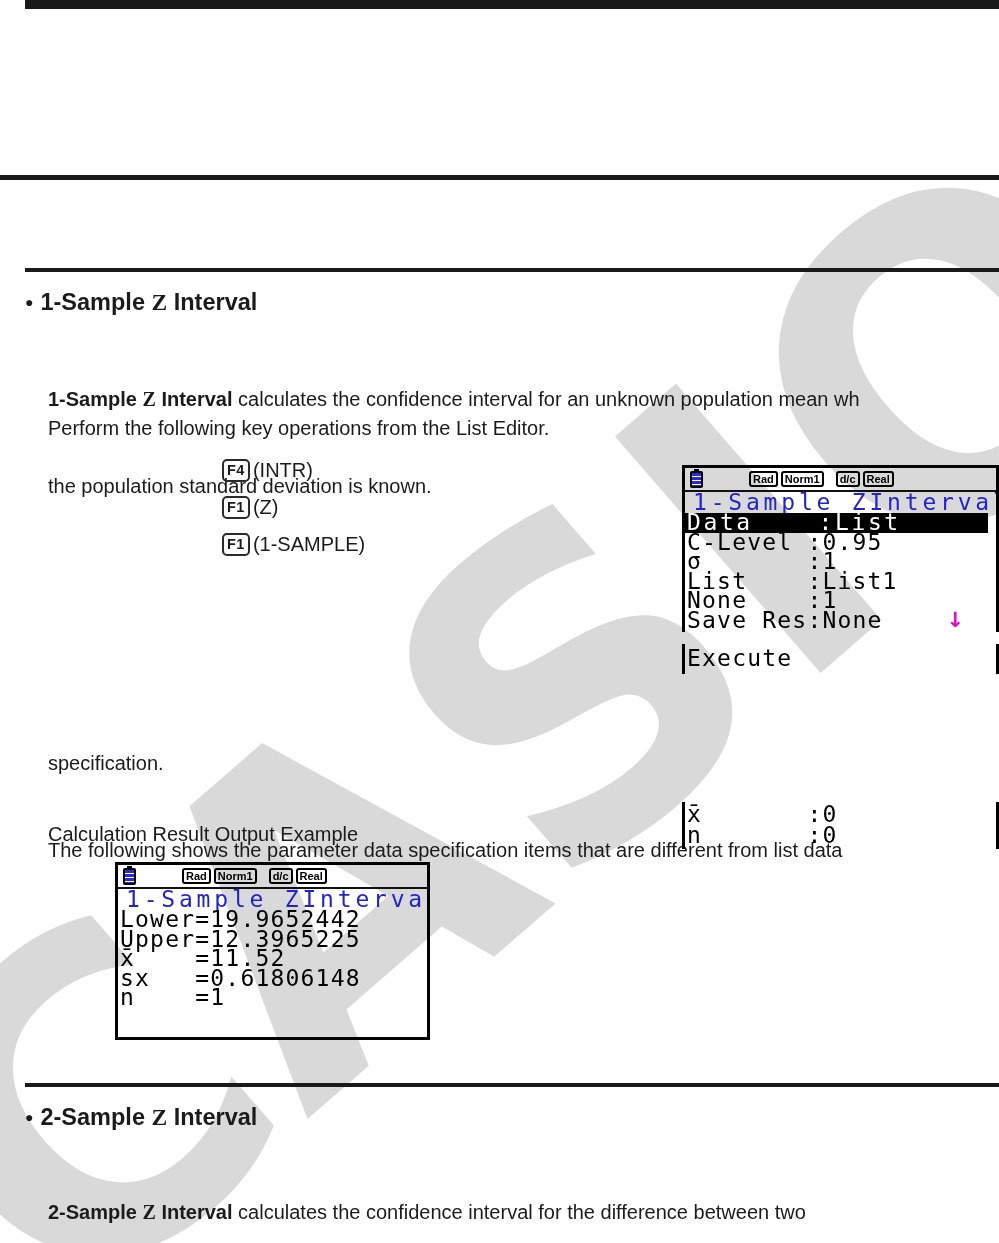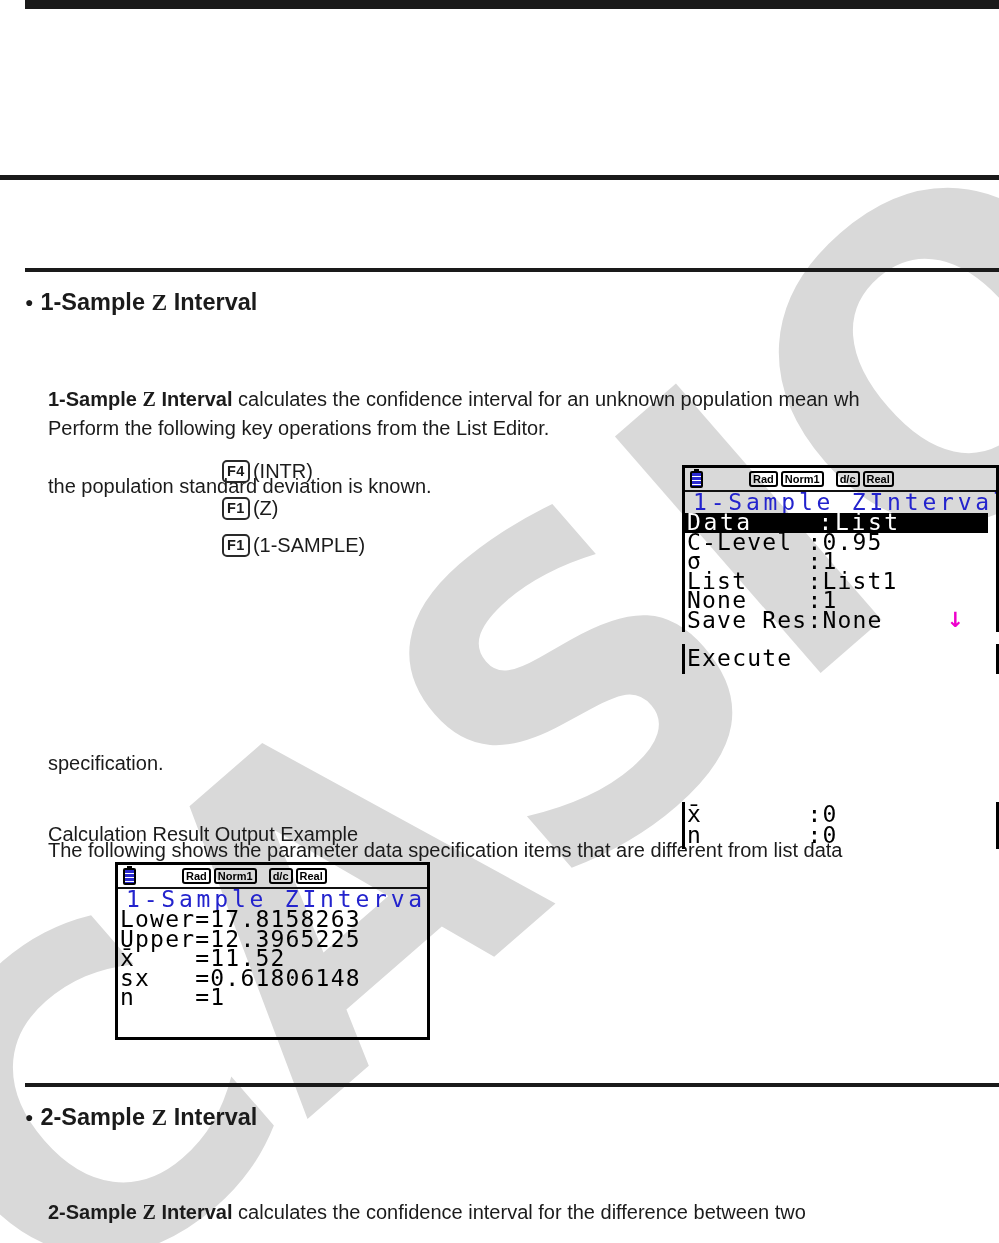--- a/index.html
+++ b/index.html
@@ -22,21 +22,21 @@
   .heading{position:absolute;left:25px;font-size:23.5px;font-weight:bold;white-space:pre;}
   .h1{top:289px;} .h2{top:1104px;}
   .heading .bullet{font-size:14px;vertical-align:3px;margin-right:7px;}
   .serif-z{font-family:"Liberation Serif",serif;}
 
   .para{position:absolute;left:48px;font-size:20px;line-height:29px;white-space:pre;}
   .p-intro1{top:327px;} .p-perform{top:414px;} .p-note{top:691px;}
   .p-caption{top:820px;} .p-intro2{top:1140px;}
 
   .keys{position:absolute;left:222px;top:459px;}
-  .key-row{display:flex;align-items:center;height:24px;margin-bottom:13px;}
+  .key-row{display:flex;height:24px;margin-bottom:13px;}
   .keycap{
     border:2px solid #2a2a2a;border-radius:5px;height:19px;line-height:19px;
     padding:0 3px;font-size:14.5px;font-weight:bold;letter-spacing:.5px;
   }
   .key-label{font-size:20px;margin-left:3px;}
 
   
   .calc{position:absolute;font-family:"DejaVu Sans Mono",monospace;color:#000;}
   .screen1{left:682px;top:465px;width:311px;border:3px solid #000;border-bottom:none;padding-bottom:2px;}
   .screen2{left:115px;top:862px;width:309px;height:172px;border:3px solid #000;}
@@ -148,21 +148,21 @@
 
   <div class="calc screen2">
     <div class="statusbar">
       <span class="battery"></span>
       <span class="badge first">Rad</span>
       <span class="badge">Norm1</span>
       <span class="badge gap">d/c</span>
       <span class="badge">Real</span>
     </div>
     <div class="title">1-Sample ZInterval</div>
-    <div class="row">Lower=17.8158263</div>
+    <div class="row">Lower=19.9652442</div>
     <div class="row">Upper=12.3965225</div>
     <div class="row">x̄    =11.52</div>
     <div class="row">sx   =0.61806148</div>
     <div class="row">n    =1</div>
   </div>
 
   <div class="rule rule2"></div>
 
   <div class="heading h2"><span class="bullet">●</span><span>2-Sample </span><span class="serif-z">Z</span><span> Interval</span></div>
 

